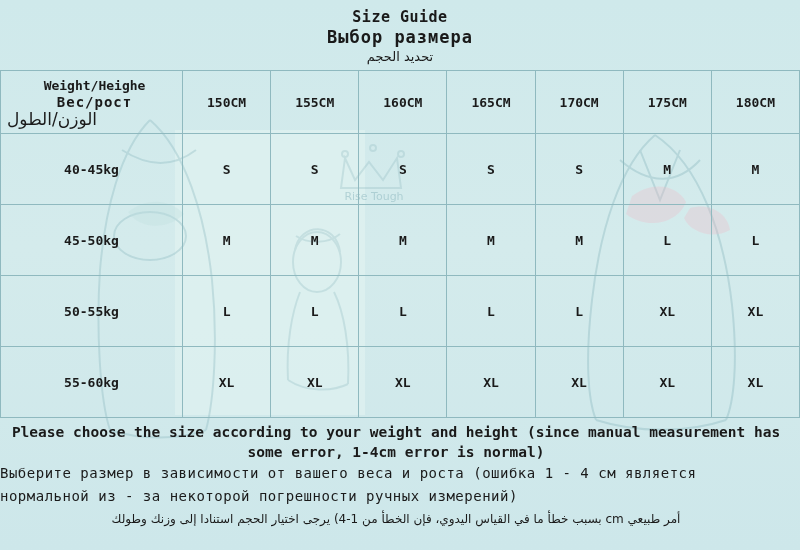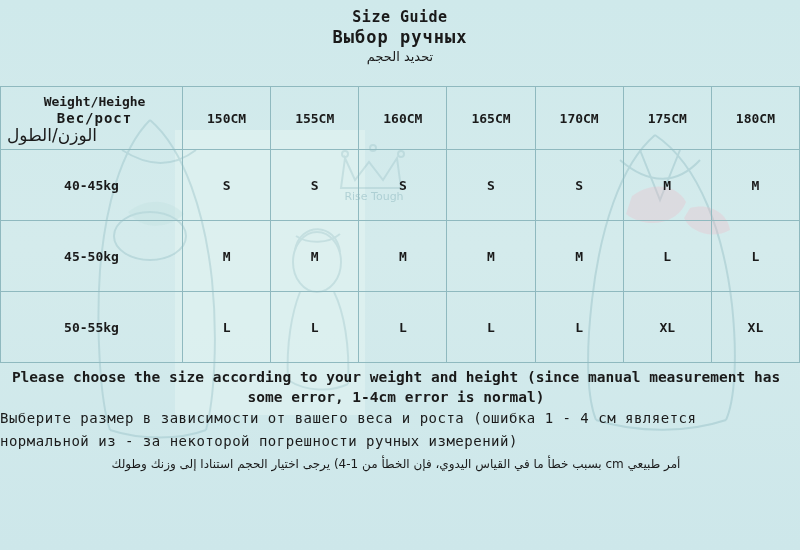--- a/index.html
+++ b/index.html
@@ -54,21 +54,21 @@
   .title-ar {
     font-size: 13px;
     line-height: 18px;
     direction: rtl;
     font-family: "DejaVu Sans", sans-serif;
   }
 
   table.size-table {
     border-collapse: collapse;
     width: 800px;
-    margin-top: 20px;
+    margin-top: 4px;
     table-layout: fixed;
   }
   table.size-table td, table.size-table th {
     border: 1px solid #8fb9bf;
     text-align: center;
     font-size: 13px;
     font-weight: bold;
     font-family: "DejaVu Sans Mono", monospace;
     background: transparent;
     padding: 0;
@@ -176,21 +176,21 @@
         <circle cx="373" cy="148" r="3"></circle>
       </g>
       <text x="374" y="200" text-anchor="middle" font-family="DejaVu Sans, sans-serif" font-size="11" fill="#8fb9c0" opacity="0.55">Rise Tough</text>
     </svg>
   </div>
 
   <div class="content">
 
     <div class="title-block">
       <div class="title-en">Size Guide</div>
-      <div class="title-ru">Выбор ручных</div>
+      <div class="title-ru">Выбор размера</div>
       <div class="title-ar">تحديد الحجم</div>
     </div>
 
     <table class="size-table">
       <tbody>
         <tr class="hdr-row">
           <td class="corner-cell">
             <div class="corner-en">Weight/Heighe</div>
             <div class="corner-ru">Вес/рост</div>
             <div class="corner-ar">الوزن/الطول</div>
@@ -230,20 +230,30 @@
           <td class="rowhdr">50-55kg</td>
           <td class="cellval">L</td>
           <td class="cellval">L</td>
           <td class="cellval">L</td>
           <td class="cellval">L</td>
           <td class="cellval">L</td>
           <td class="cellval">XL</td>
           <td class="cellval">XL</td>
         </tr>
 
+        <tr class="body-row">
+          <td class="rowhdr">55-60kg</td>
+          <td class="cellval">XL</td>
+          <td class="cellval">XL</td>
+          <td class="cellval">XL</td>
+          <td class="cellval">XL</td>
+          <td class="cellval">XL</td>
+          <td class="cellval">XL</td>
+          <td class="cellval">XL</td>
+        </tr>
       </tbody>
     </table>
 
     <div class="notes">
       <div class="note-en">Please choose the size according to your weight and height (since manual measurement has some error, 1-4cm error is normal)</div>
       <div class="note-ru">Выберите размер в зависимости от вашего веса и роста (ошибка 1 - 4 см является нормальной из - за некоторой погрешности ручных измерений)</div>
       <div class="note-ar">أمر طبيعي cm بسبب خطأ ما في القياس اليدوي، فإن الخطأ من 1-4) يرجى اختيار الحجم استنادا إلى وزنك وطولك</div>
     </div>
 
   </div>

